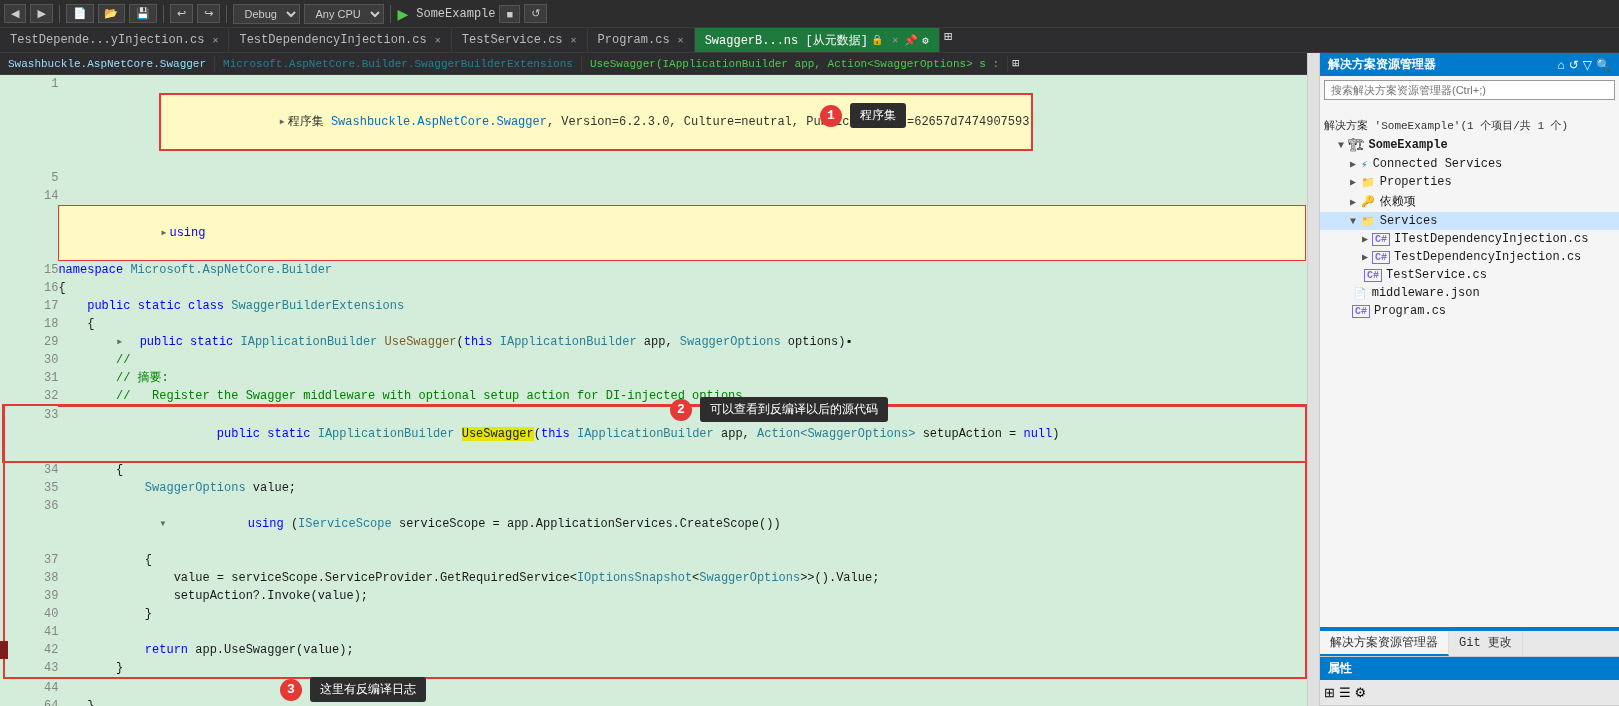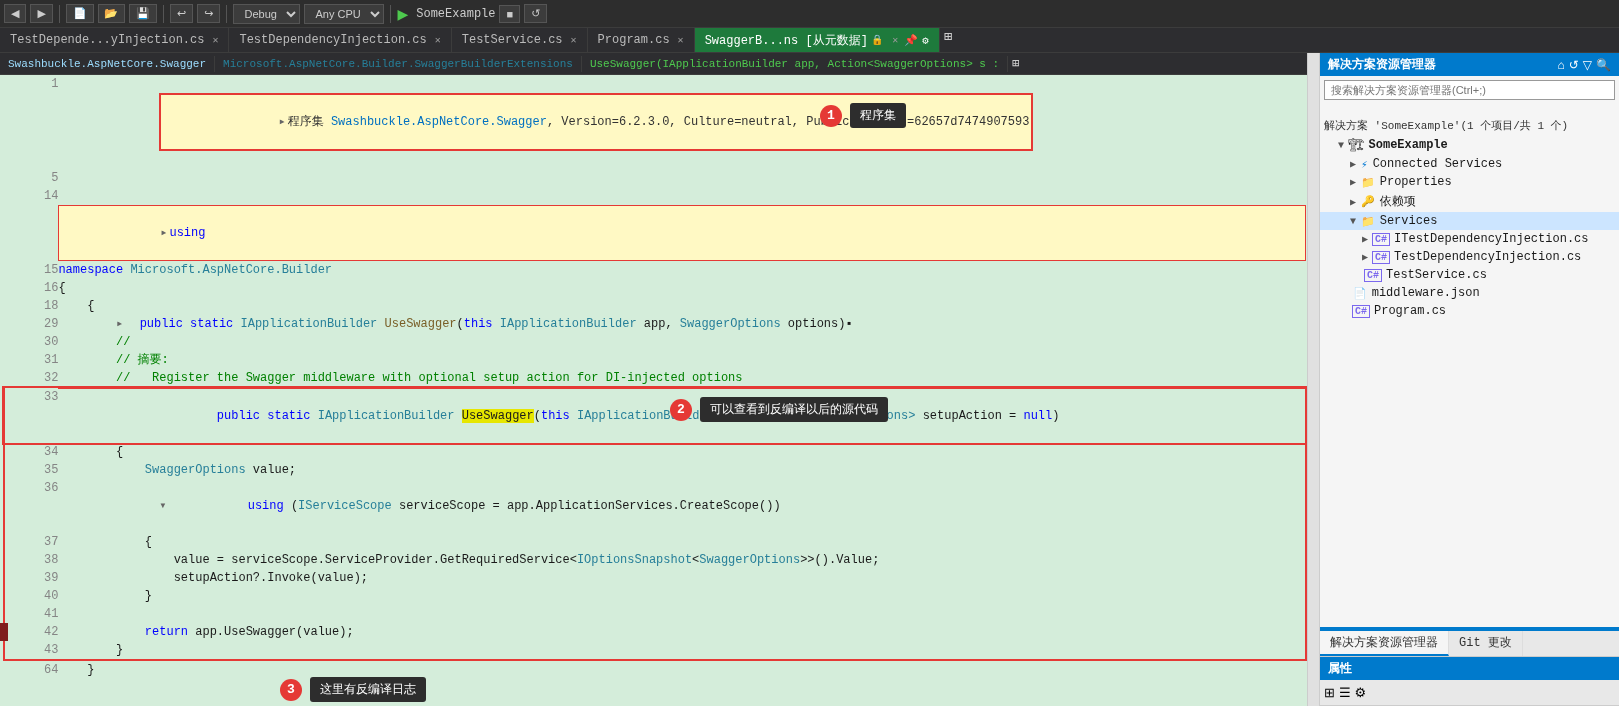--- a/index.html
+++ b/index.html
@@ -157,20 +157,24 @@
 
           <tr>
             <td class="line-num">15</td>
             <td class="line-content"><span class="kw">namespace</span> <span style="color:#267f99;">Microsoft.AspNetCore.Builder</span></td>
           </tr>
           <tr>
             <td class="line-num">16</td>
             <td class="line-content">{</td>
           </tr>
           <tr>
+            <td class="line-num">17</td>
+            <td class="line-content">&nbsp;&nbsp;&nbsp;&nbsp;<span class="kw">public</span> <span class="kw">static</span> <span class="kw">class</span> <span style="color:#267f99;">SwaggerBuilderExtensions</span></td>
+          </tr>
+          <tr>
             <td class="line-num">18</td>
             <td class="line-content">&nbsp;&nbsp;&nbsp;&nbsp;{</td>
           </tr>
           <tr>
             <td class="line-num">29</td>
             <td class="line-content">&nbsp;&nbsp;&nbsp;&nbsp;&nbsp;&nbsp;&nbsp;&nbsp;<span class="expand-btn">▸</span>&nbsp;&nbsp;<span class="kw">public</span> <span class="kw">static</span> <span class="iface">IApplicationBuilder</span> <span style="color:#795e26;">UseSwagger</span>(<span class="kw">this</span> <span class="iface">IApplicationBuilder</span> app, <span class="type">SwaggerOptions</span> options)▪</td>
           </tr>
           <tr>
             <td class="line-num">30</td>
             <td class="line-content">&nbsp;&nbsp;&nbsp;&nbsp;&nbsp;&nbsp;&nbsp;&nbsp;<span class="comment">//</span></td>
@@ -226,20 +230,24 @@
           </tr>
           <tr>
             <td class="line-num" style="border-left: 8px solid #7f1d1d; padding-left: 36px;">42</td>
             <td class="line-content" style="border-right: 2px solid #e53935;">&nbsp;&nbsp;&nbsp;&nbsp;&nbsp;&nbsp;&nbsp;&nbsp;&nbsp;&nbsp;&nbsp;&nbsp;<span class="kw">return</span> app.UseSwagger(value);</td>
           </tr>
           <tr>
             <td class="line-num" style="border-left: 2px solid #e53935; border-bottom: 2px solid #e53935;">43</td>
             <td class="line-content" style="border-right: 2px solid #e53935; border-bottom: 2px solid #e53935;">&nbsp;&nbsp;&nbsp;&nbsp;&nbsp;&nbsp;&nbsp;&nbsp;}</td>
           </tr>
 
+          <tr>
+            <td class="line-num">44</td>
+            <td class="line-content">&nbsp;</td>
+          </tr>
           <tr>
             <td class="line-num">64</td>
             <td class="line-content">&nbsp;&nbsp;&nbsp;&nbsp;}</td>
           </tr>
 
         </tbody>
       </table>
 
       <div style="position:absolute; top: 28px; left: 820px; display:flex; align-items:center; gap:8px; z-index:20;">
         <div style="width:22px; height:22px; border-radius:50%; background:#e53935; color:#fff; display:flex; align-items:center; justify-content:center; font-weight:bold; font-size:13px;">1</div>

